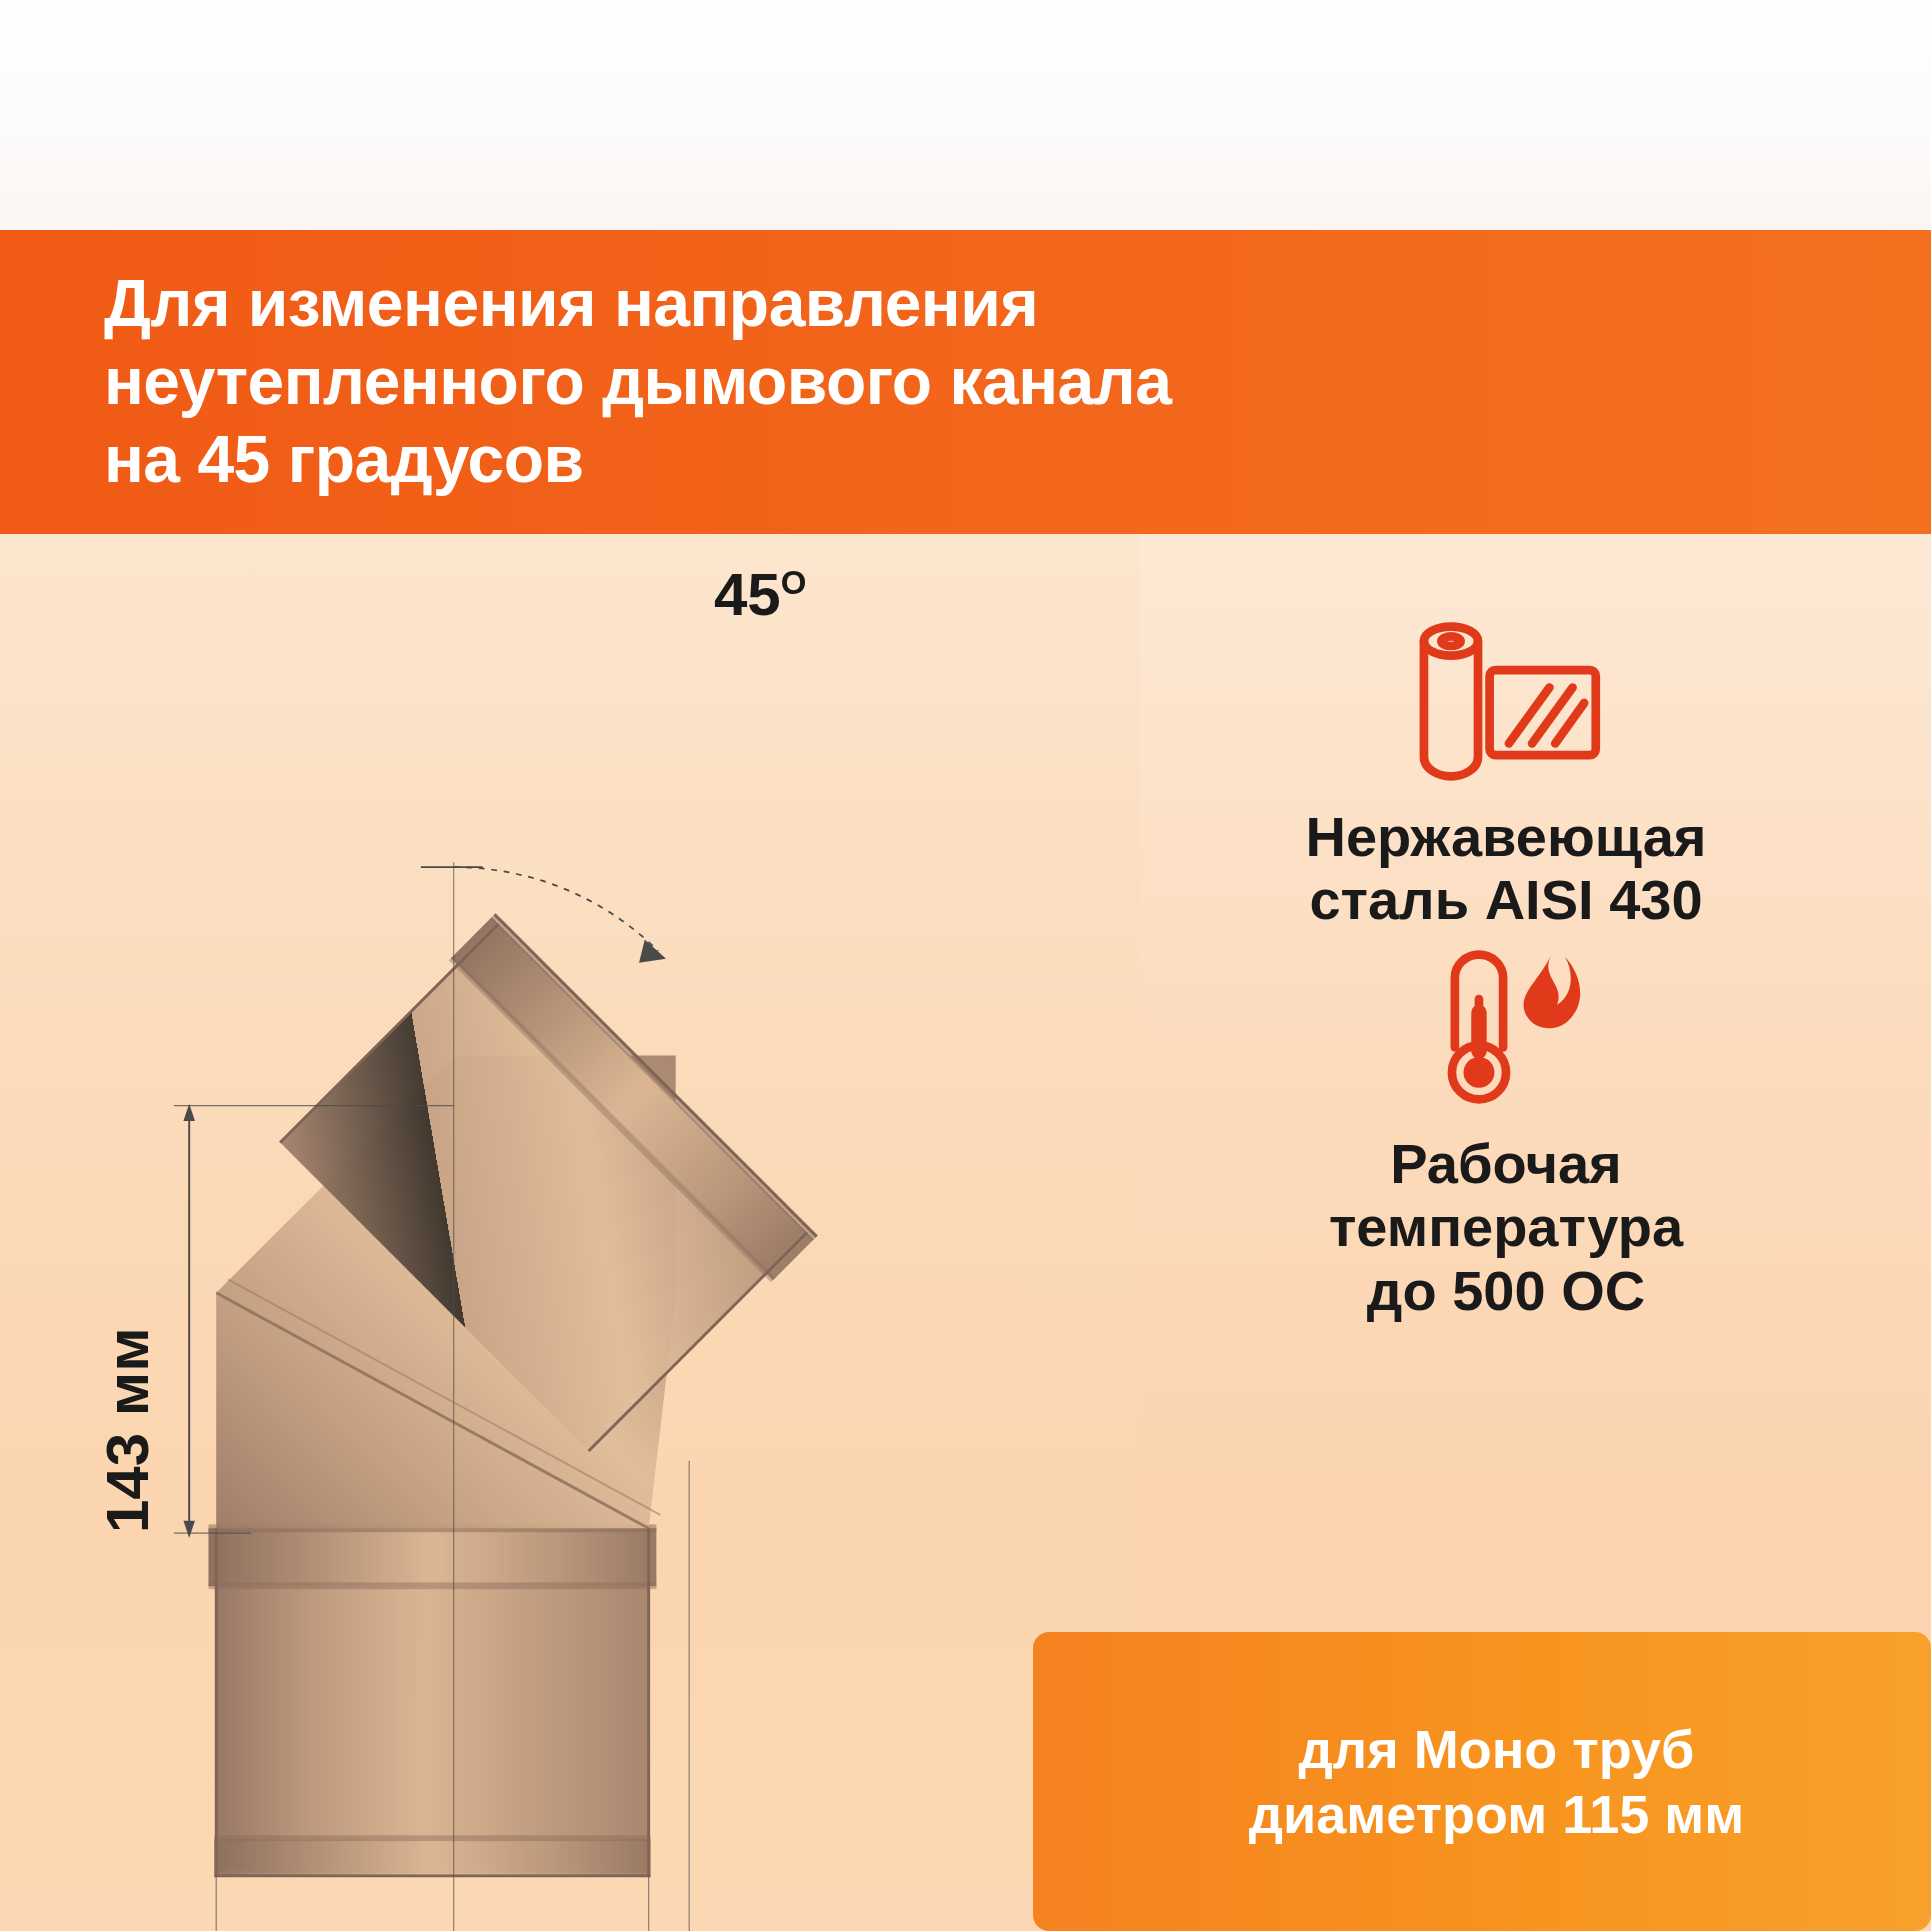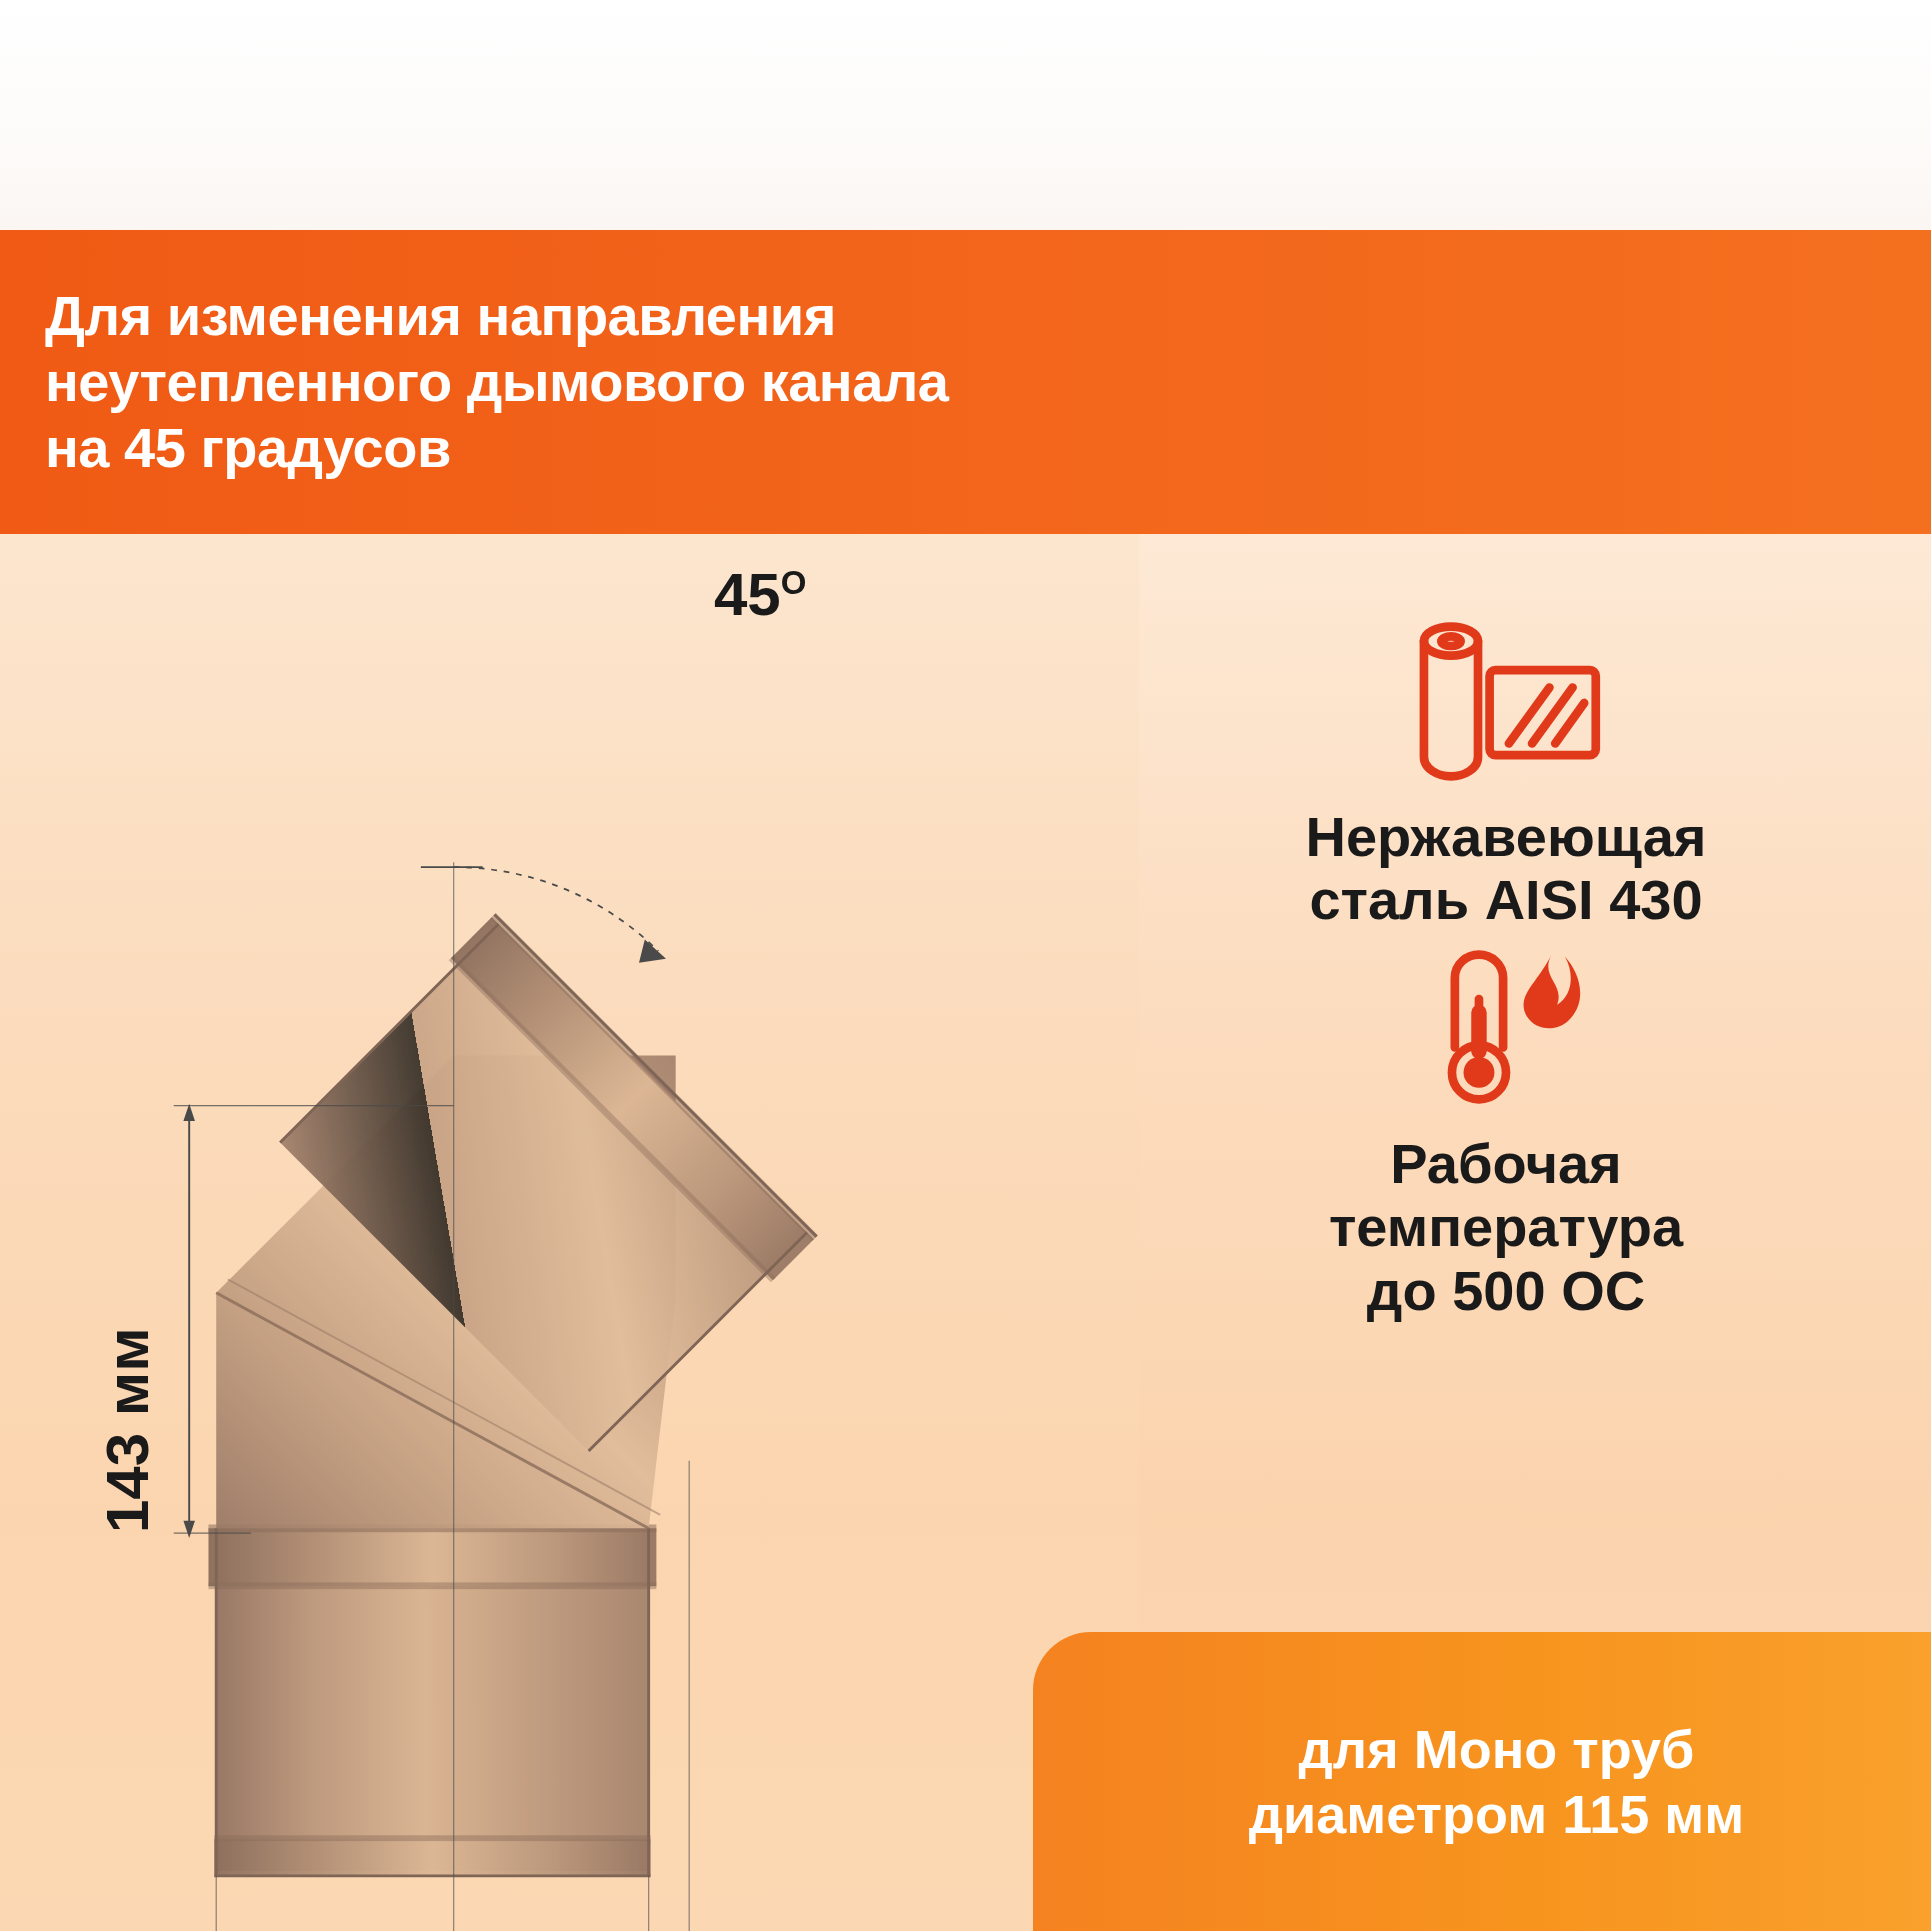--- a/index.html
+++ b/index.html
@@ -32,24 +32,24 @@
     position: absolute;
     left: 0; top: 230px;
     width: 1931px; height: 304px;
     background: linear-gradient(90deg, #f05a14 0%, #f2631a 40%, #f4701f 100%);
     display: flex;
     align-items: center;
   }
   .header-title {
     color: #ffffff;
     font-weight: bold;
-    font-size: 56px;
+    font-size: 66px;
     line-height: 1.18;
     letter-spacing: -0.5px;
-    padding-left: 45px;
+    padding-left: 104px;
     padding-right: 39px;
     white-space: pre-line;
   }
   
   .body-area {
     position: absolute;
     left: 0; top: 534px;
     width: 1931px; height: 1397px;
     background: linear-gradient(180deg, #fde9d5 0%, #fcdcbe 35%, #fbd4ae 70%, #fcd7b2 100%);
   }
@@ -120,20 +120,21 @@
     position: absolute;
     left: 1033px;
     top: 1632px;
     width: 898px;
     height: 299px;
     background: linear-gradient(90deg,#f58220 0%, #f7941e 55%, #f9a12c 100%);
     border-top-left-radius: 58px;
     display: flex;
     align-items: center;
     justify-content: center;
+    border-radius: 16px;
   }
   .bottom-panel-text {
     color: #ffffff;
     font-weight: bold;
     font-size: 54px;
     line-height: 1.2;
     text-align: center;
     white-space: pre-line;
     padding-left: 58px;
     padding-right: 29px;

